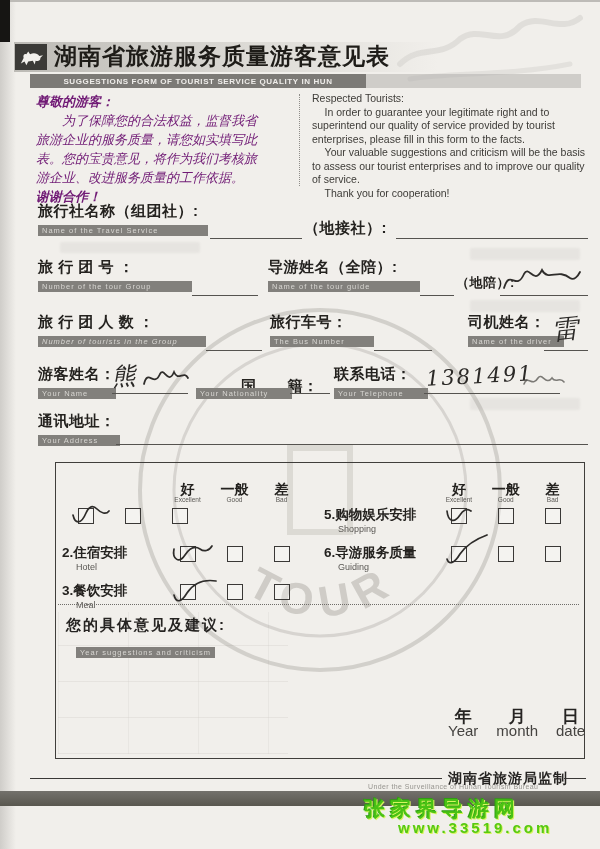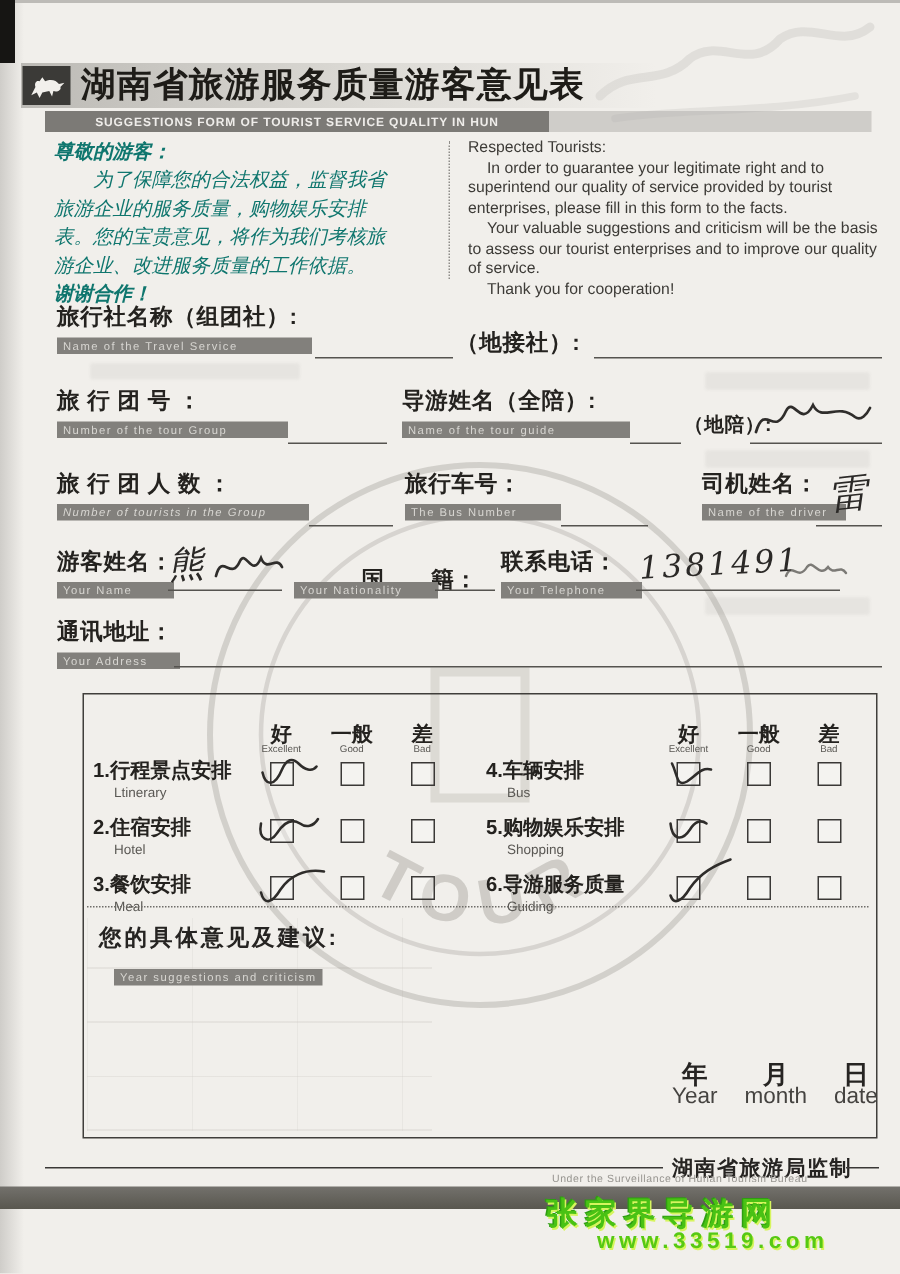--- a/index.html
+++ b/index.html
@@ -26,21 +26,21 @@
   .logo-box{left:15px;top:44px;width:32px;height:26px;background:#3b3a37;
     display:flex;align-items:center;justify-content:center;}
   .page-title{left:54px;top:41px;font-size:23px;font-weight:bold;color:#1e1c18;
     letter-spacing:1px;font-family:"Liberation Sans",sans-serif;}
   .subtitle-bar{left:30px;top:74px;width:336px;height:14px;background:#7c7a76;
     color:#efedea;font-size:8px;font-weight:bold;letter-spacing:.6px;
     display:flex;align-items:center;justify-content:center;white-space:nowrap;}
   .subtitle-ghost{left:366px;top:74px;width:215px;height:14px;background:#b3b1ad;opacity:.55;}
   
   .intro-cn{left:36px;top:92px;width:258px;font-family:"DejaVu Serif",serif;
-    font-style:italic;font-size:13px;line-height:19px;color:#0f766e;}
+    font-style:italic;font-size:13px;line-height:19px;color:#701a75;}
   .intro-cn .sal{font-weight:bold;}
   .intro-cn .body{white-space:pre-line;text-indent:2em;}
   .intro-cn .closing{text-align:left;padding-right:12px;font-weight:bold;}
   .intro-divider{left:299px;top:94px;height:92px;border-left:1px dotted #8f8d89;}
   .intro-en{left:312px;top:92px;width:276px;font-size:10.5px;line-height:13.5px;color:#3d3b37;}
   .intro-en p{margin:0;text-indent:1.2em;}
   .intro-en .sal{text-indent:0;}
   
   .flabel{font-size:15px;font-weight:bold;color:#24221f;white-space:nowrap;letter-spacing:.5px;}
   .fsub{background:#82807c;color:#d8d6d2;font-size:7.5px;line-height:11px;
@@ -121,21 +121,21 @@
     <path d="M2,16 L5,10 C4,7 6,5 8,6 L10,3 L12,6 C16,4 20,5 22,8 L26,7 L23,10 C24,12 21,14 18,13 L17,17 L15,13 L10,14 L8,18 L6,14 Z" fill="#f2f0ec"></path>
   </svg>
 </div>
 <div class="abs page-title content">湖南省旅游服务质量游客意见表</div>
 <div class="abs subtitle-bar content">SUGGESTIONS FORM OF TOURIST SERVICE QUALITY IN HUN</div>
 <div class="abs subtitle-ghost"></div>
 
 <div class="abs intro-cn content">
   <div class="sal">尊敬的游客：</div>
   <div class="body">为了保障您的合法权益，监督我省
-旅游企业的服务质量，购物娱乐安排
+旅游企业的服务质量，请您如实填写此
 表。您的宝贵意见，将作为我们考核旅
 游企业、改进服务质量的工作依据。</div>
   <div class="closing">谢谢合作！</div>
 </div>
 <div class="abs intro-divider"></div>
 <div class="abs intro-en content">
   <p class="sal">Respected Tourists:</p>
   <p>In order to guarantee your legitimate right and to superintend our quality of service provided by tourist enterprises, please fill in this form to the facts.</p>
   <p>Your valuable suggestions and criticism will be the basis to assess our tourist enterprises and to improve our quality of service.</p>
   <p>Thank you for cooperation!</p>
@@ -204,21 +204,20 @@
       <div class="hcell">
           <span class="hcn">一般</span>
           <span class="hen">Good</span>
         </div>
       <div class="hcell">
           <span class="hcn">差</span>
           <span class="hen">Bad</span>
         </div>
     </div>
     <div class="rrow">
-      <div class="rlabel"><span class="lcn"><span>1.</span><span>行程景点安排</span></span><div class="len">Ltinerary</div></div>
       <div class="bcell">
           <span class="cbox"></span>
         <svg class="tick" width="42" height="28">
             <path d="M5,12 C7,21 13,22 18,10 C21,3 25,2 29,6 C33,10 38,12 41,8" stroke="#2e2c2a" stroke-width="1.7" fill="none" stroke-linecap="round"></path>
           </svg>
         </div>
       <div class="bcell">
           <span class="cbox"></span>
         </div>
       <div class="bcell">
@@ -264,35 +263,20 @@
           <span class="hcn">好</span>
           <span class="hen">Excellent</span>
         </div>
       <div class="hcell">
           <span class="hcn">一般</span>
           <span class="hen">Good</span>
         </div>
       <div class="hcell">
           <span class="hcn">差</span>
           <span class="hen">Bad</span>
-        </div>
-    </div>
-    <div class="rrow">
-      <div class="rlabel"><span class="lcn"><span>4.</span><span>车辆安排</span></span><div class="len">Bus</div></div>
-      <div class="bcell">
-          <span class="cbox"></span>
-        <svg class="tick" width="42" height="28">
-            <path d="M6,6 C10,14 9,22 16,18 C22,14 26,8 32,10" stroke="#2e2c2a" stroke-width="1.7" fill="none" stroke-linecap="round"></path>
-          </svg>
-        </div>
-      <div class="bcell">
-          <span class="cbox"></span>
-        </div>
-      <div class="bcell">
-          <span class="cbox"></span>
         </div>
     </div>
     <div class="rrow">
       <div class="rlabel"><span class="lcn"><span>5.</span><span>购物娱乐安排</span></span><div class="len">Shopping</div></div>
       <div class="bcell">
           <span class="cbox"></span>
         <svg class="tick" width="42" height="28">
             <path d="M5,8 C6,18 12,21 18,12 C21,7 25,5 29,8" stroke="#2e2c2a" stroke-width="1.7" fill="none" stroke-linecap="round"></path>
           </svg>
         </div>

